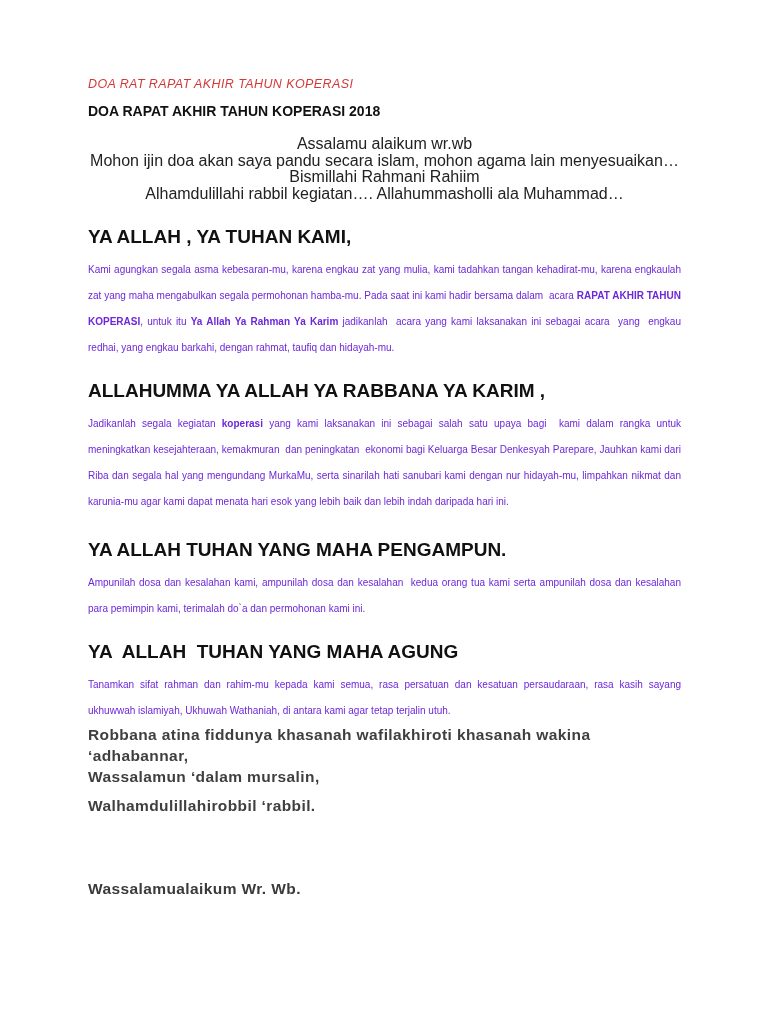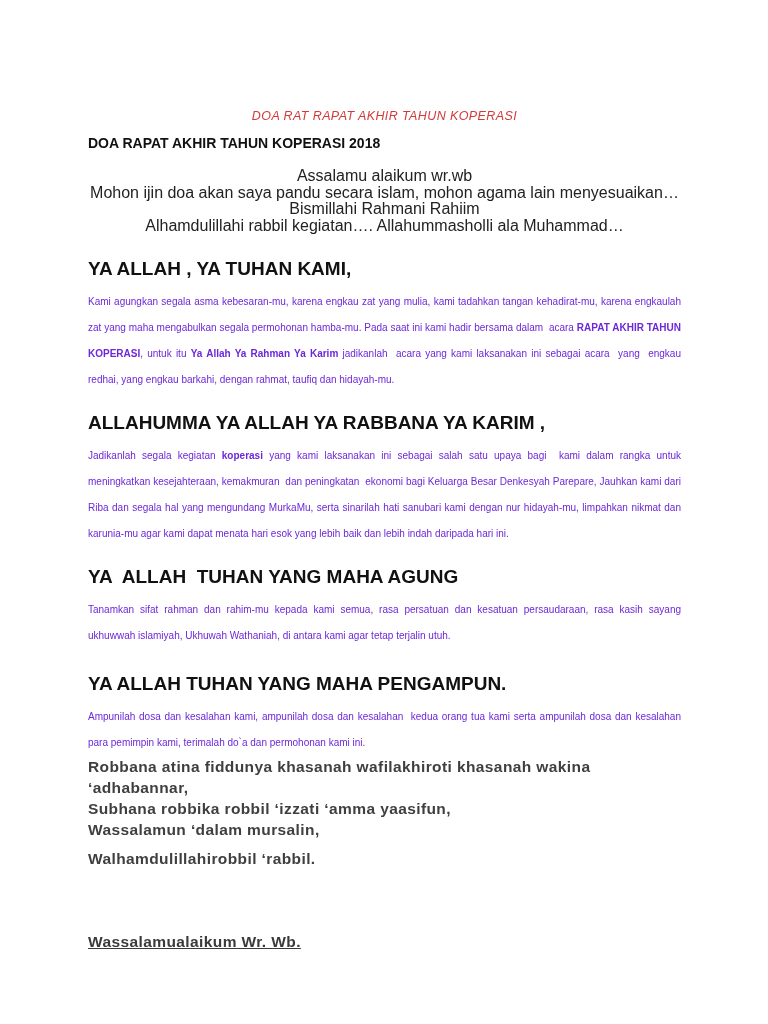--- a/index.html
+++ b/index.html
@@ -12,28 +12,27 @@
     font-family: "Liberation Sans", sans-serif;
     color: var(--body-black, #222);
   }
   .content {
     position: absolute;
     left: 88px;
     top: 0;
     width: 593px;
   }
   .annotation {
-    margin-top: 108px;
+    margin-top: 76px;
     font-size: 12.5px;
     line-height: 16px;
     font-style: italic;
     letter-spacing: 0.4px;
     color: var(--annotation-red, #d23a3a);
     white-space: pre-wrap;
-    text-align: center;
   }
   .title {
     margin: 11px 0 0 0;
     font-size: 14px;
     line-height: 17px;
     font-weight: bold;
     text-align: left;
     color: #111;
     white-space: pre-wrap;
   }
@@ -72,21 +71,20 @@
   }
   .dua-line.joined { margin-top: 8px; }
   .farewell {
     margin-top: 62px;
     font-size: 15.5px;
     line-height: 21px;
     font-weight: bold;
     letter-spacing: 0.4px;
     color: #3a3a3a;
     white-space: pre-wrap;
-    text-decoration: underline;
   }
 </style>
 </head>
 <body>
 
 <div class="page">
   <div class="content">
 
     <div class="annotation">DOA RAT RAPAT AKHIR TAHUN KOPERASI</div>
 
@@ -103,30 +101,29 @@
       <div class="section-heading">YA ALLAH , YA TUHAN KAMI,</div>
       <div class="section-body"><span>Kami agungkan segala asma kebesaran-mu, karena engkau zat yang mulia, kami tadahkan tangan kehadirat-mu, karena engkaulah zat yang maha mengabulkan segala permohonan hamba-mu. Pada saat ini kami hadir bersama dalam  acara </span><span style="font-weight: bold;">RAPAT AKHIR TAHUN KOPERASI</span><span>, untuk itu </span><span style="font-weight: bold;">Ya Allah Ya Rahman Ya Karim</span><span> jadikanlah  acara yang kami laksanakan ini sebagai acara  yang  engkau redhai, yang engkau barkahi, dengan rahmat, taufiq dan hidayah-mu.</span></div>
     </div>
 
     <div>
       <div class="section-heading tight">ALLAHUMMA YA ALLAH YA RABBANA YA KARIM ,</div>
       <div class="section-body"><span>Jadikanlah segala kegiatan </span><span style="font-weight: bold;">koperasi</span><span> yang kami laksanakan ini sebagai salah satu upaya bagi  kami dalam rangka untuk meningkatkan kesejahteraan, kemakmuran  dan peningkatan  ekonomi bagi Keluarga Besar Denkesyah Parepare, Jauhkan kami dari Riba dan segala hal yang mengundang MurkaMu, serta sinarilah hati sanubari kami dengan nur hidayah-mu, limpahkan nikmat dan karunia-mu agar kami dapat menata hari esok yang lebih baik dan lebih indah daripada hari ini.</span></div>
     </div>
 
     <div>
+      <div class="section-heading">YA ALLAH TUHAN YANG MAHA PENGAMPUN.</div>
+      <div class="section-body"><span>Ampunilah dosa dan kesalahan kami, ampunilah dosa dan kesalahan  kedua orang tua kami serta ampunilah dosa dan kesalahan para pemimpin kami, terimalah do`a dan permohonan kami ini.</span></div>
+    </div>
+
+    <div>
       <div class="section-heading tight">YA  ALLAH  TUHAN YANG MAHA AGUNG</div>
       <div class="section-body"><span>Tanamkan sifat rahman dan rahim-mu kepada kami semua, rasa persatuan dan kesatuan persaudaraan, rasa kasih sayang ukhuwwah islamiyah, Ukhuwah Wathaniah, di antara kami agar tetap terjalin utuh.</span></div>
     </div>
 
-    <div>
-      <div class="section-heading">YA ALLAH TUHAN YANG MAHA PENGAMPUN.</div>
-      <div class="section-body"><span>Ampunilah dosa dan kesalahan kami, ampunilah dosa dan kesalahan  kedua orang tua kami serta ampunilah dosa dan kesalahan para pemimpin kami, terimalah do`a dan permohonan kami ini.</span></div>
-    </div>
-
     <div class="dua-line">Robbana atina fiddunya khasanah wafilakhiroti khasanah wakina ‘adhabannar,</div>
-    <div class="dua-line">Subhana robbika robbil ‘izzati ‘amma yaasifun,</div>
     <div class="dua-line">Wassalamun ‘dalam mursalin,</div>
     <div class="dua-line joined">Walhamdulillahirobbil ‘rabbil.</div>
 
     <div class="farewell">Wassalamualaikum Wr. Wb.</div>
 
   </div>
 </div>
 
 </body></html>

